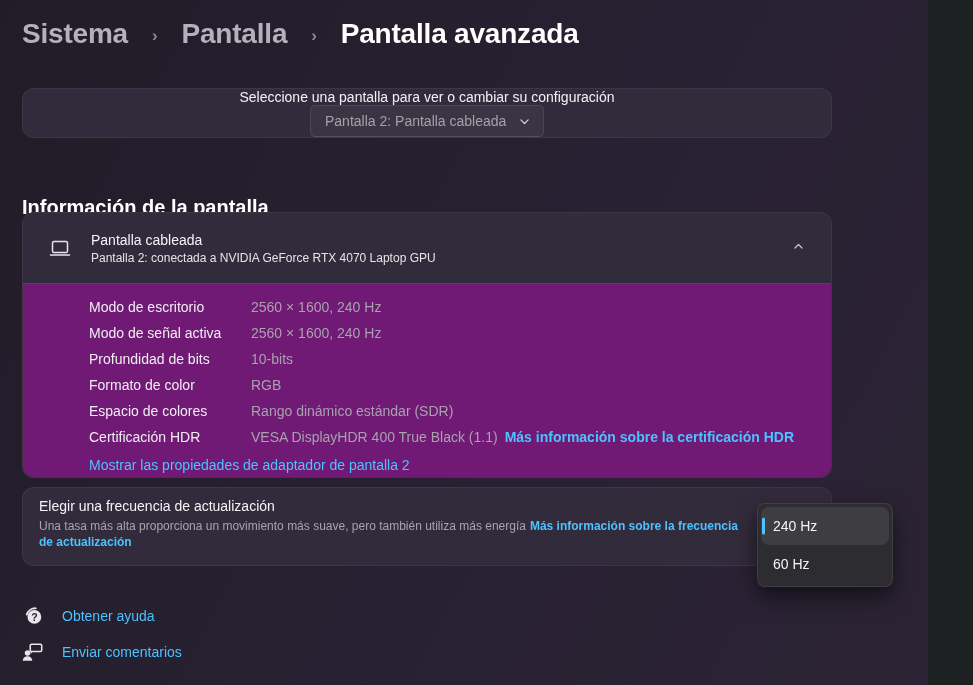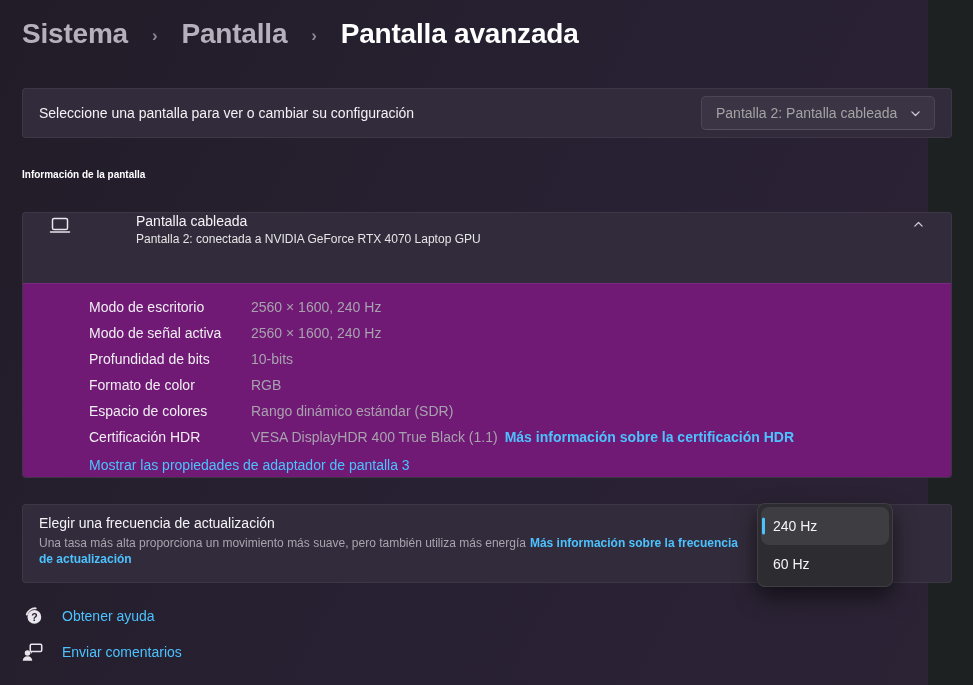--- a/index.html
+++ b/index.html
@@ -20,48 +20,49 @@
     position:absolute; left:22px; top:18px;
     display:flex; align-items:center; gap:24px;
     font-size:28px; font-weight:600; letter-spacing:-0.2px;
   }
   .crumb{ color:#b6b0bc; cursor:pointer; }
   .crumb-sep{ color:#8d8795; font-size:17px; font-weight:600; padding-top:4px; }
   .crumb-current{ color:#ffffff; }
 
   
   .card{
-    position:absolute; left:22px; width:930px;
+    position:absolute; left:22px; width:810px;
     background:#322b3b; border:1px solid rgba(255,255,255,0.055);
-    border-radius:4px;
+    border-radius:12px;
+    flex-direction:column;
   }
 
   
   .card-selector{ top:88px; height:50px; display:flex; align-items:center;
     justify-content:space-between; padding:0 16px; }
   .selector-label{ font-size:14px; color:#f3f1f5; }
   .dropdown-btn{
     width:234px; height:34px; display:flex; align-items:center; justify-content:space-between;
     padding:0 12px 0 14px; background:#3b3444; border:1px solid rgba(255,255,255,0.09);
     border-bottom-color:rgba(255,255,255,0.14);
     border-radius:5px; color:#a3a3a3; font-size:14px; cursor:pointer;
   }
   .chev{ width:13px; height:13px; stroke:#cfcad6; stroke-width:1.6; fill:none;
     stroke-linecap:round; stroke-linejoin:round; }
 
   
   .section-heading{
-    position:absolute; left:22px; top:169px;
-    font-size:10px; font-weight:700; color:#ffffff;
+    position:absolute; left:22px; top:196px;
+    font-size:20px; font-weight:700; color:#ffffff;
   }
 
   
   .card-expander{ top:212px; height:266px; overflow:hidden; }
   .expander-header{
-    height:70px; display:flex; align-items:flex-start; padding:0 18px 0 24px;gap:45px;
+    height:70px; display:flex; align-items:center; padding:0 18px 0 24px;
   }
   .expander-icon{ width:26px; display:flex; justify-content:center; }
   .expander-icon svg{ width:24px; height:24px; stroke:#e8e5ec; fill:none;
     stroke-width:1.5; stroke-linecap:round; }
   .expander-titles{ margin-left:18px; flex:1; }
   .expander-title{ font-size:14px; color:#f5f3f7; }
   .expander-subtitle{ font-size:12px; color:#e5e5e5; margin-top:3px; }
   .expander-chevron{ padding:4px 8px; cursor:pointer; }
 
   .expander-body{
@@ -69,21 +70,21 @@
     height:196px; padding:10px 0 0 66px;
   }
   .detail-row{ height:26px; display:flex; align-items:center; font-size:14px; }
   .detail-label{ width:162px; color:#f0eef2; }
   .detail-value{ color:#a8a2ae; }
   .inline-link{ color:#4cc2ff; font-weight:700; margin-left:7px; cursor:pointer; }
   .adapter-link{ margin-top:2px; height:26px; display:flex; align-items:center;
     font-size:14px; color:#4cc2ff; cursor:pointer; }
 
   
-  .card-refresh{ top:504px; height:79px; padding:10px 4px 0 16px; }
+  .card-refresh{ top:487px; height:79px; padding:10px 4px 0 16px; }
   .refresh-title{ font-size:14px; color:#f5f3f7; }
   .refresh-desc{ margin-top:4px; font-size:12px; line-height:16px;
     color:#a9a3af; max-width:700px; }
   .refresh-desc .inline-link{ font-size:12px; margin-left:4px; }
 
   
   .flyout{
     position:absolute; left:757px; top:503px; width:136px;
     background:#2d2c31; border:1px solid rgba(255,255,255,0.09);
     border-radius:8px; padding:3px; z-index:5;
@@ -171,21 +172,21 @@
       </div>
       <div class="detail-row">
         <span class="detail-label">Espacio de colores</span>
         <span class="detail-value">Rango dinámico estándar (SDR)</span>
       </div>
       <div class="detail-row">
         <span class="detail-label">Certificación HDR</span>
         <span class="detail-value">VESA DisplayHDR 400 True Black (1.1)</span>
         <span class="inline-link">Más información sobre la certificación HDR</span>
       </div>
-      <div class="adapter-link">Mostrar las propiedades de adaptador de pantalla 3</div>
+      <div class="adapter-link">Mostrar las propiedades de adaptador de pantalla 2</div>
     </div>
   </div>
 
   <div class="card card-refresh">
     <div class="refresh-title">Elegir una frecuencia de actualización</div>
     <div class="refresh-desc">
       <span>Una tasa más alta proporciona un movimiento más suave, pero también utiliza más energía</span><span class="inline-link">Más información sobre la frecuencia de actualización</span>
     </div>
   </div>
 

